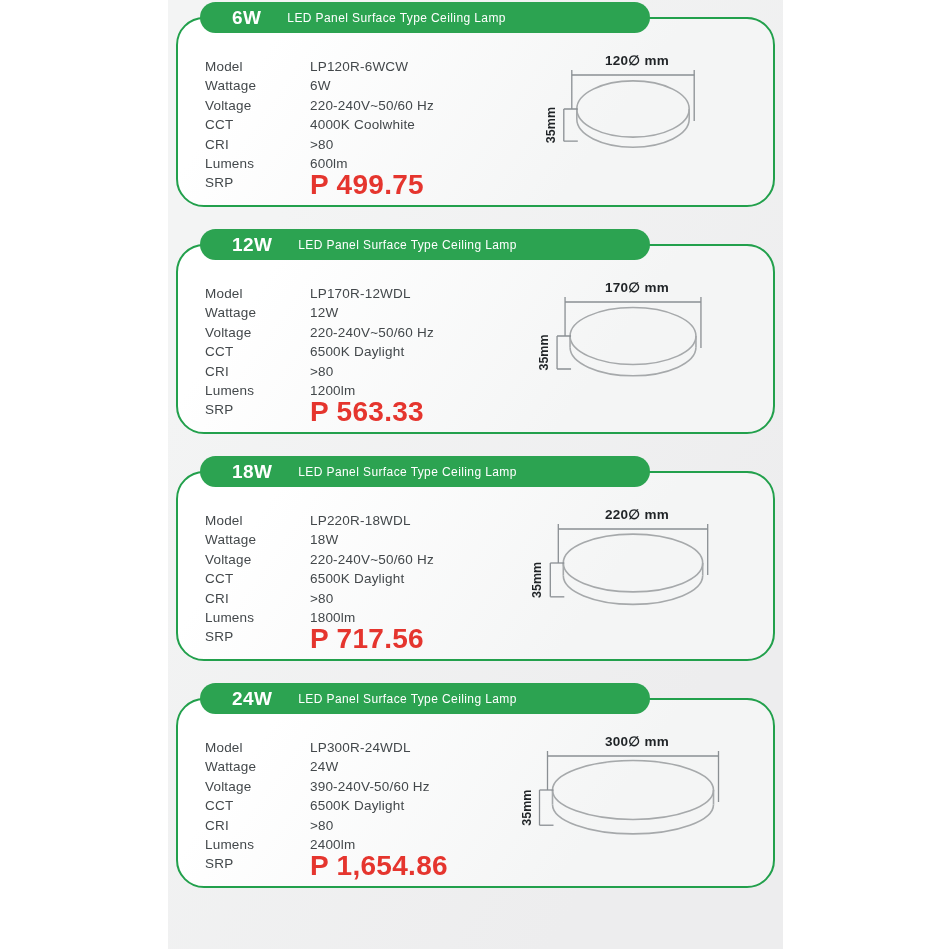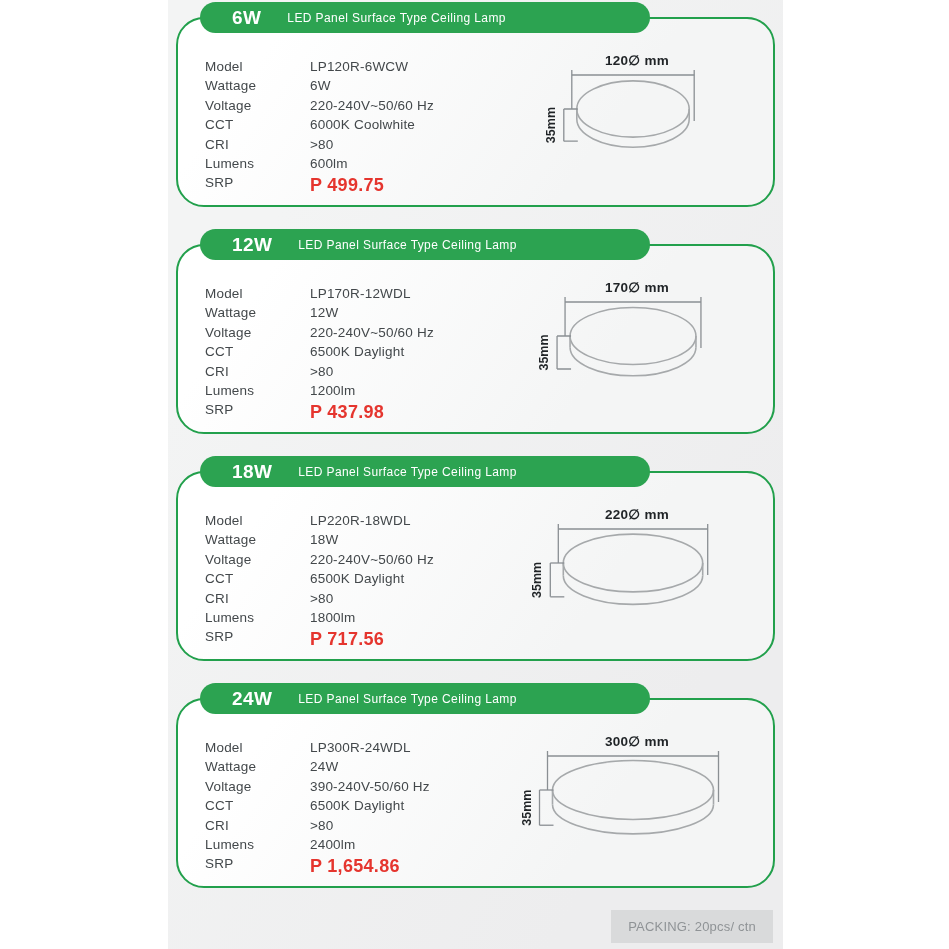--- a/index.html
+++ b/index.html
@@ -22,21 +22,21 @@
   .badge{color:#ffffff;font-weight:bold;font-size:19px;letter-spacing:.4px;}
   .ptitle{color:#ffffff;font-size:12px;letter-spacing:.4px;white-space:nowrap;}
   .body{
     position:relative;height:186px;border:2px solid #22a04c;border-radius:28px;
     background:linear-gradient(125deg,#ffffff 15%,#f4f5f5 70%);
     overflow:hidden;
   }
   .specs{position:absolute;left:27px;top:30px;margin-top:8px;}
   .srow{display:flex;line-height:19.4px;font-size:13.5px;color:#43484b;letter-spacing:.2px;}
   .lab{width:105px;flex:none;}
-  .price{color:#e5352e;font-weight:bold;font-size:18px;letter-spacing:.3px;line-height:22px;margin-top:1px;}
+  .price{color:#e5352e;font-weight:bold;font-size:28px;letter-spacing:.3px;line-height:22px;margin-top:1px;}
   .diagram{position:absolute;right:22px;top:30px;width:250px;height:128px;}
   .diagram .dim{stroke:#8a8f93;stroke-width:1.3;fill:none;}
   .diagram .lamp{stroke:#a6a9ab;stroke-width:1.6;fill:none;}
   .dlabel{font-family:"Liberation Sans",sans-serif;font-weight:bold;font-size:13.5px;fill:#1f2326;letter-spacing:.3px;}
   .hlabel{font-family:"Liberation Sans",sans-serif;font-weight:bold;font-size:12.5px;fill:#1f2326;}
   .packing{
     margin:10px 10px 0 auto;width:fit-content;
     background:#d9dadb;color:#8f9396;font-size:13px;letter-spacing:.2px;
     padding:9px 17px;
   }
@@ -60,21 +60,21 @@
         <div class="srow">
             <span class="lab">Wattage</span>
             <span class="val">6W</span>
           </div>
         <div class="srow">
             <span class="lab">Voltage</span>
             <span class="val">220-240V~50/60 Hz</span>
           </div>
         <div class="srow">
             <span class="lab">CCT</span>
-            <span class="val">6000K Coolwhite</span>
+            <span class="val">4000K Coolwhite</span>
           </div>
         <div class="srow">
             <span class="lab">CRI</span>
             <span class="val">&gt;80</span>
           </div>
         <div class="srow">
             <span class="lab">Lumens</span>
             <span class="val">600lm</span>
           </div>
         <div class="srow">
@@ -125,21 +125,21 @@
         <div class="srow">
             <span class="lab">CRI</span>
             <span class="val">&gt;80</span>
           </div>
         <div class="srow">
             <span class="lab">Lumens</span>
             <span class="val">1200lm</span>
           </div>
         <div class="srow">
             <span class="lab">SRP</span>
-            <span class="price">P 437.98</span>
+            <span class="price">P 563.33</span>
           </div>
       </div>
       <svg class="diagram" viewBox="0 0 250 128">
         <text class="dlabel" text-anchor="middle" x="136" y="16">170∅ mm</text>
         <text class="hlabel" text-anchor="middle" transform="translate(47.05 76.49732499999999) rotate(-90)">35mm</text>
       <line x1="64.05" y1="26" x2="199.95" y2="26" class="dim"></line>
           <line x1="64.05" y1="21" x2="64.05" y2="60" class="dim"></line>
           <line x1="199.95" y1="21" x2="199.95" y2="72" class="dim"></line>
           <ellipse cx="132" cy="60" rx="62.95" ry="28.46225" class="lamp"></ellipse>
           <line x1="69.05" y1="60" x2="69.05" y2="71.331" class="lamp"></line>
@@ -251,14 +251,13 @@
           <line x1="51.5" y1="60" x2="51.5" y2="74.49" class="lamp"></line>
           <line x1="212.5" y1="60" x2="212.5" y2="74.49" class="lamp"></line>
           <path d="M 51.5 74.49 A 80.5 29.427500000000002 0 0 0 212.5 74.49" class="lamp"></path>
           <line x1="38.5" y1="60" x2="38.5" y2="95.22350000000002" class="dim"></line>
           <line x1="38.5" y1="60" x2="52.5" y2="60" class="dim"></line>
           <line x1="38.5" y1="95.22350000000002" x2="52.5" y2="95.22350000000002" class="dim"></line>
         </svg>
     </div>
   </section>
 
-  <div class="packing">PACKING: 20pcs/ ctn</div>
 </div>
 
 </body></html>

